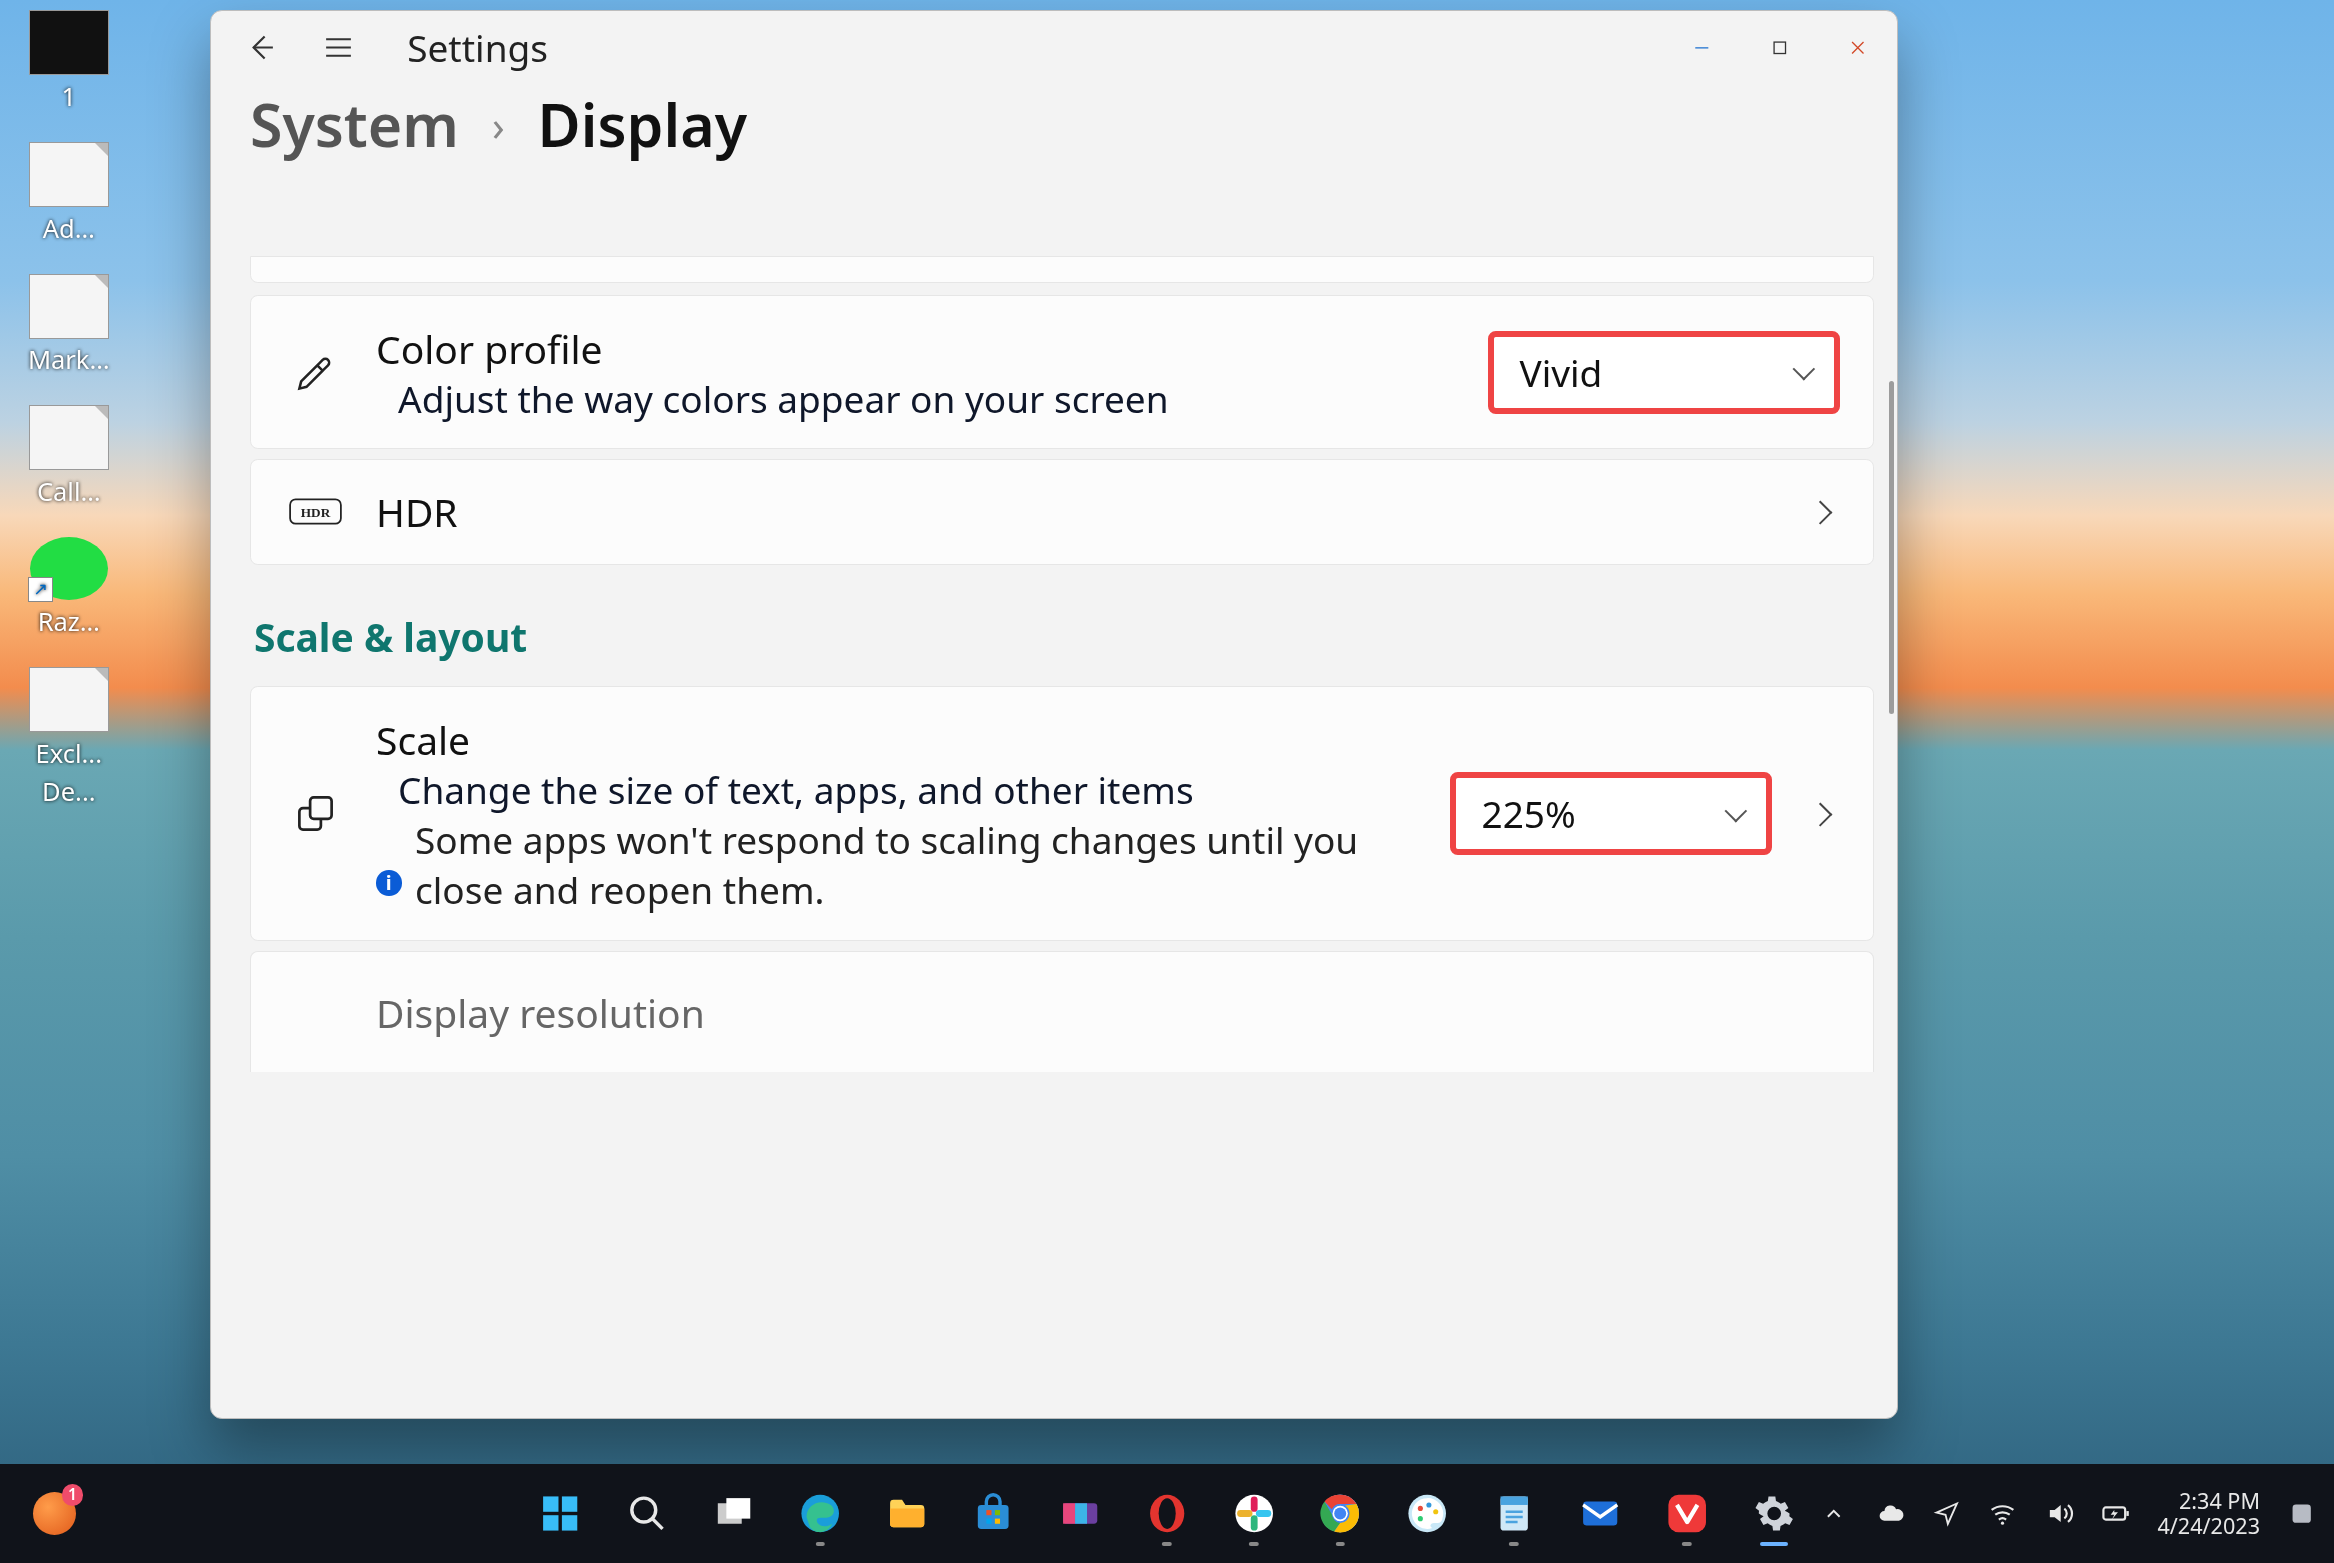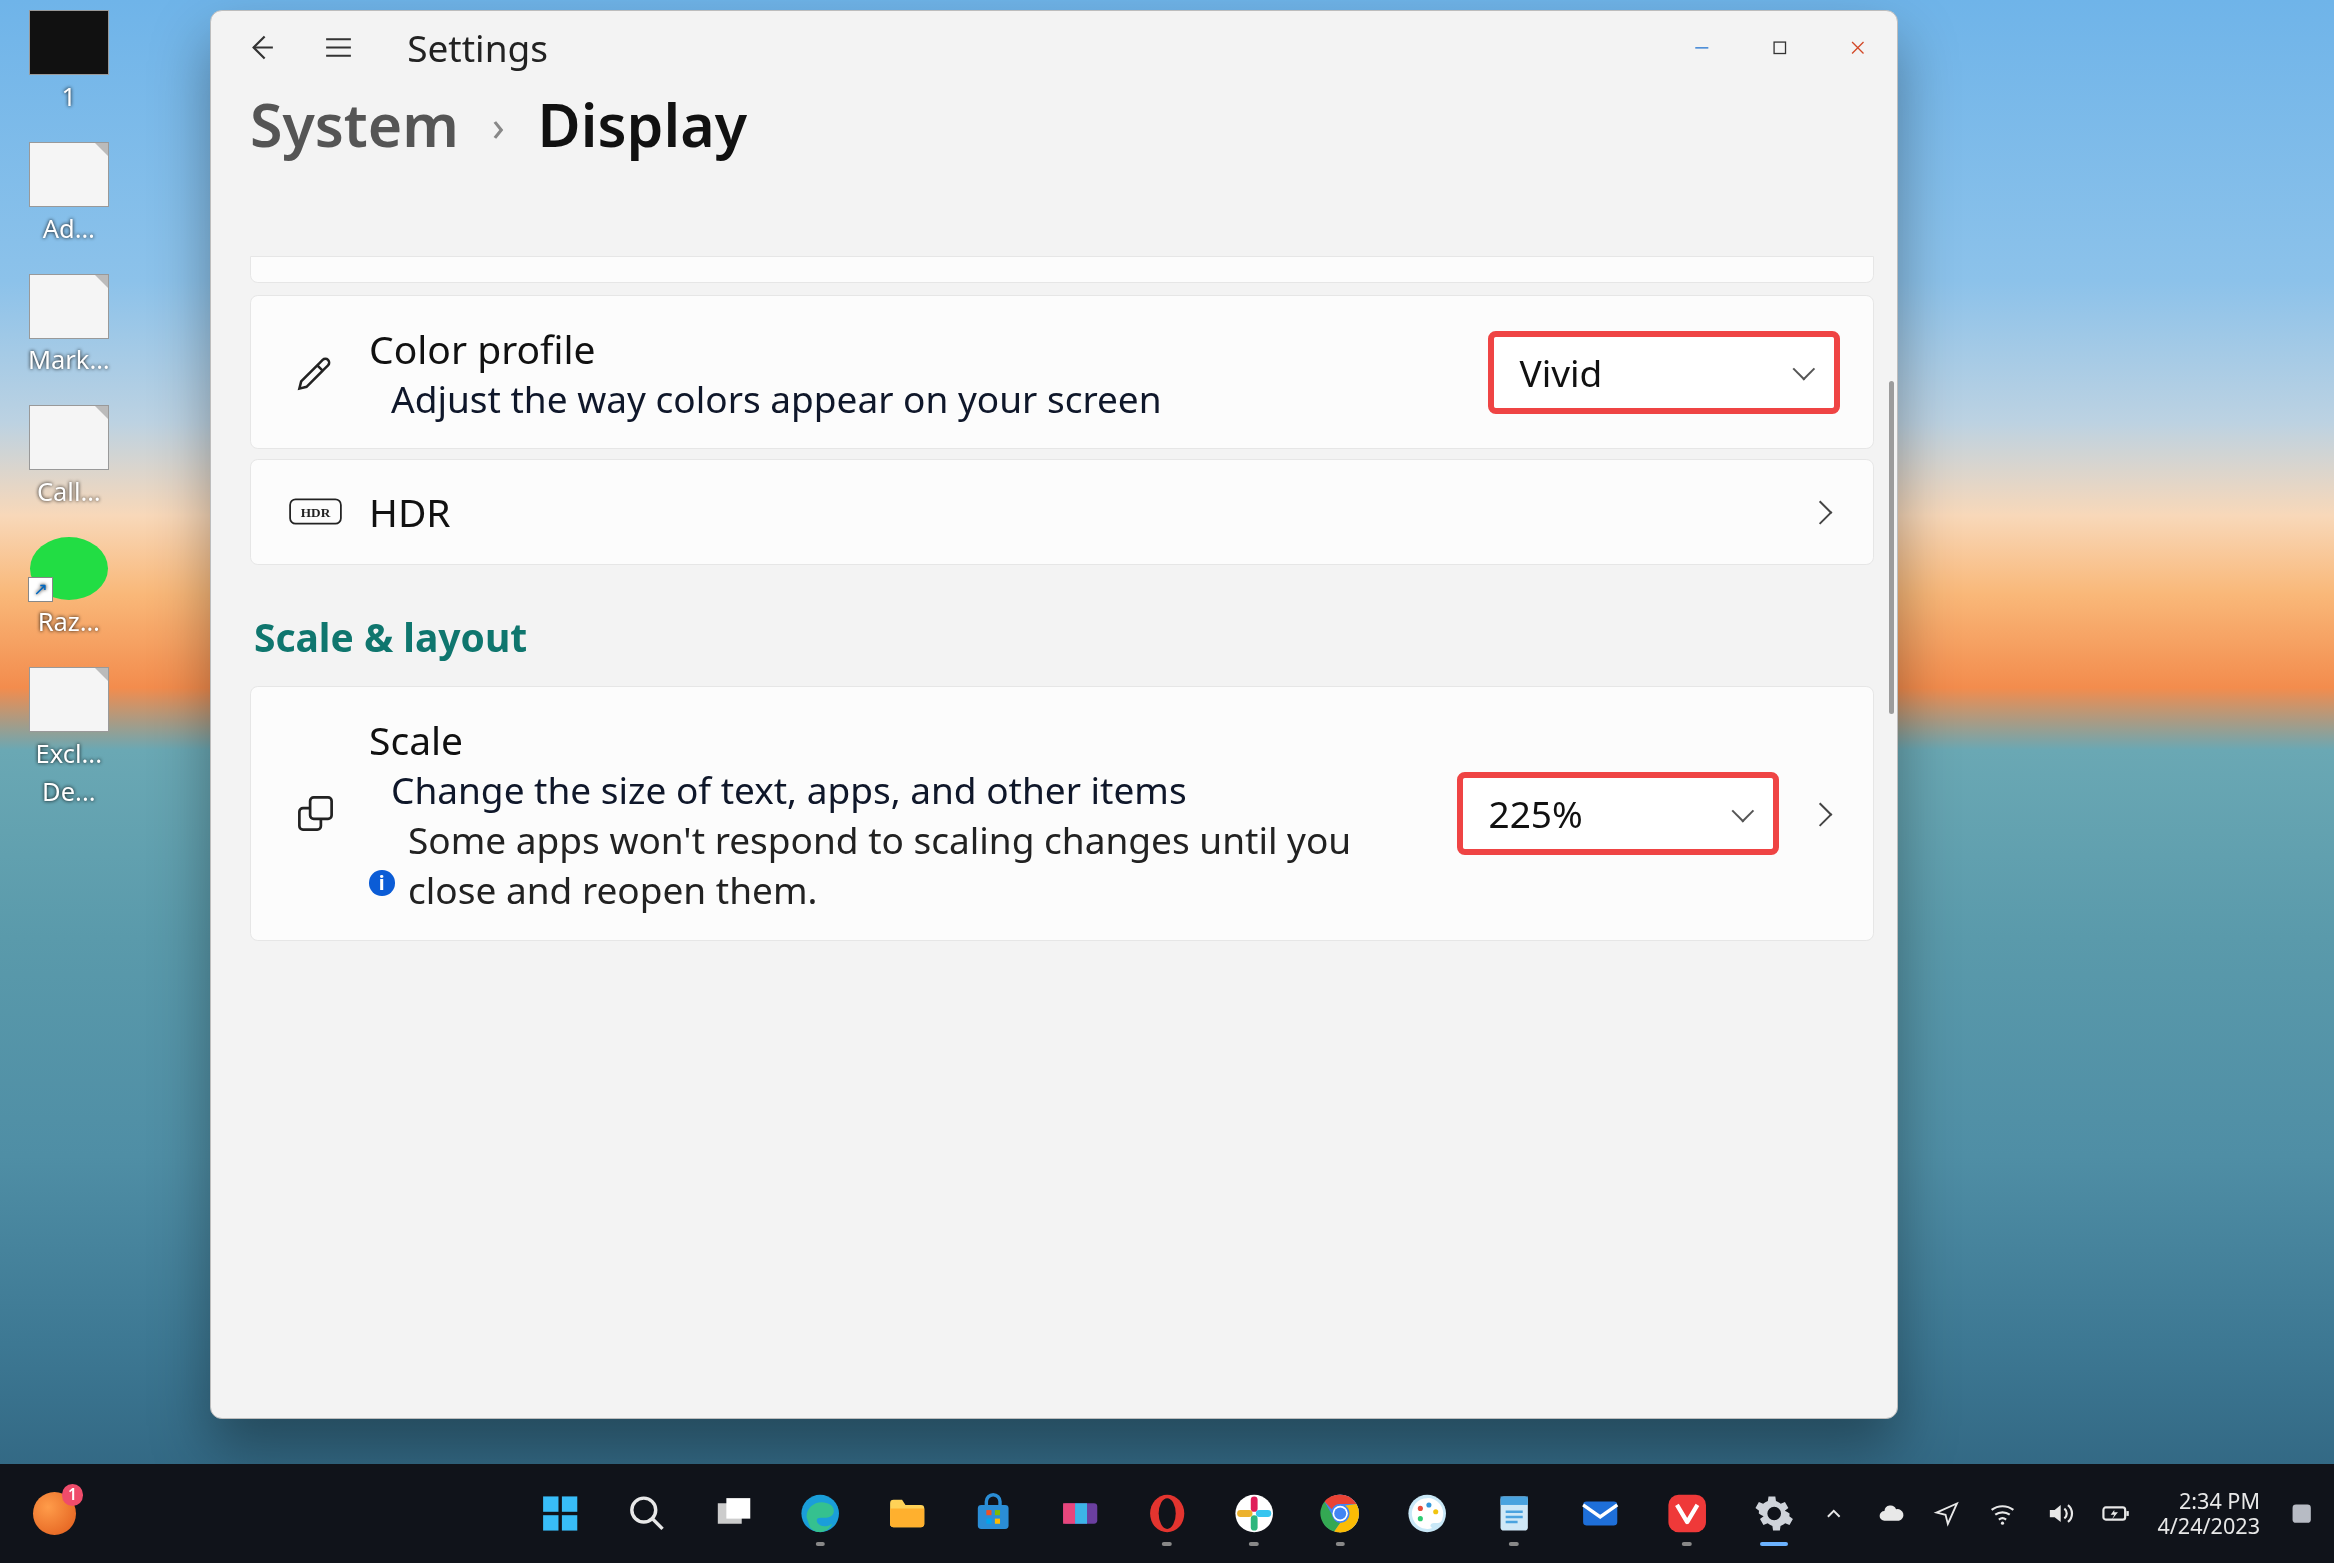--- a/index.html
+++ b/index.html
@@ -30,21 +30,21 @@
   .winbtn{width:78px;height:59px;display:flex;align-items:center;justify-content:center;color:#333;}
   .winbtn svg{width:19.6px;height:19.6px;}
   .winbtn.min svg{stroke:#1a6fcf;}
   .winbtn.close svg{stroke:#d24726;}
 
   #breadcrumb{padding:0 39px 17.6px 39px;font-size:59px;font-weight:600;color:#111;}
   #breadcrumb .root{color:#555;font-weight:600;}
   #breadcrumb .sep{color:#888;font-weight:400;margin:0 17.6px;font-size:41px;position:relative;top:-5.9px;}
 
   #content{position:absolute;left:39px;right:23.5px;top:245px;bottom:0;overflow:hidden;}
-  .card{background:#fcfcfc;border:1px solid #e6e6e6;border-radius:7.8px;margin-bottom:9.8px;padding:25.5px 33px 25.5px 33px;display:flex;align-items:center;gap:22px;}
+  .card{background:#fcfcfc;border:1px solid #e6e6e6;border-radius:7.8px;margin-bottom:9.8px;padding:25.5px 33px 25.5px 33px;display:flex;align-items:center;gap:29px;}
   .card.partial-top{border-top-left-radius:0;border-top-right-radius:0;padding-top:5.9px;padding-bottom:5.9px;height:13.7px;margin-bottom:11.8px;}
   .card.partial-bottom{border-bottom:none;border-bottom-left-radius:0;border-bottom-right-radius:0;height:69px;overflow:hidden;}
   .card .icon-slot{width:63px;display:flex;justify-content:center;align-items:center;flex:0 0 63px;color:#222;}
   .card .texts{flex:1;min-width:0;}
   .card .t-title{font-size:39px;color:#111;}
   .card .t-sub{font-size:37px;color:#0f172a;line-height:1.3;margin-left:22px;}
   .card .t-link{font-size:39px;color:#0b5cd6;font-weight:600;}
   .card .t-note{font-size:37px;color:#222;line-height:1.35;margin-top:1px;padding-left:39px;position:relative;}
   .card .t-note::before{content:"";position:absolute;left:0;top:55px;width:25.5px;height:25.5px;border-radius:50%;background:#0b5cd6;}
   .card .t-note::after{content:"i";position:absolute;left:0;top:55px;width:25.5px;height:25.5px;color:#fff;font-weight:700;font-size:19.6px;text-align:center;line-height:25.5px;}
@@ -191,20 +191,26 @@
         <div class="t-title">Scale</div>
         <div class="t-sub">Change the size of text, apps, and other items</div>
         <div class="t-note">Some apps won't respond to scaling changes until you close and reopen them.</div>
       </div>
       <div class="select" style="min-width:225px">
         <span>225%</span>
       </div>
       <div class="chev-right"></div>
     </div>
 
+    <div class="card partial-bottom">
+      <div class="icon-slot"></div>
+      <div class="texts">
+        <div class="t-title" style="color:#666">Display resolution</div>
+      </div>
+    </div>
   </div>
 
   <div id="scrollthumb"></div>
 </div>
 
 <div id="taskbar">
   <div id="tb-left">
     <div class="tb-btn">
       <div class="tb-widget"></div>
     </div>

